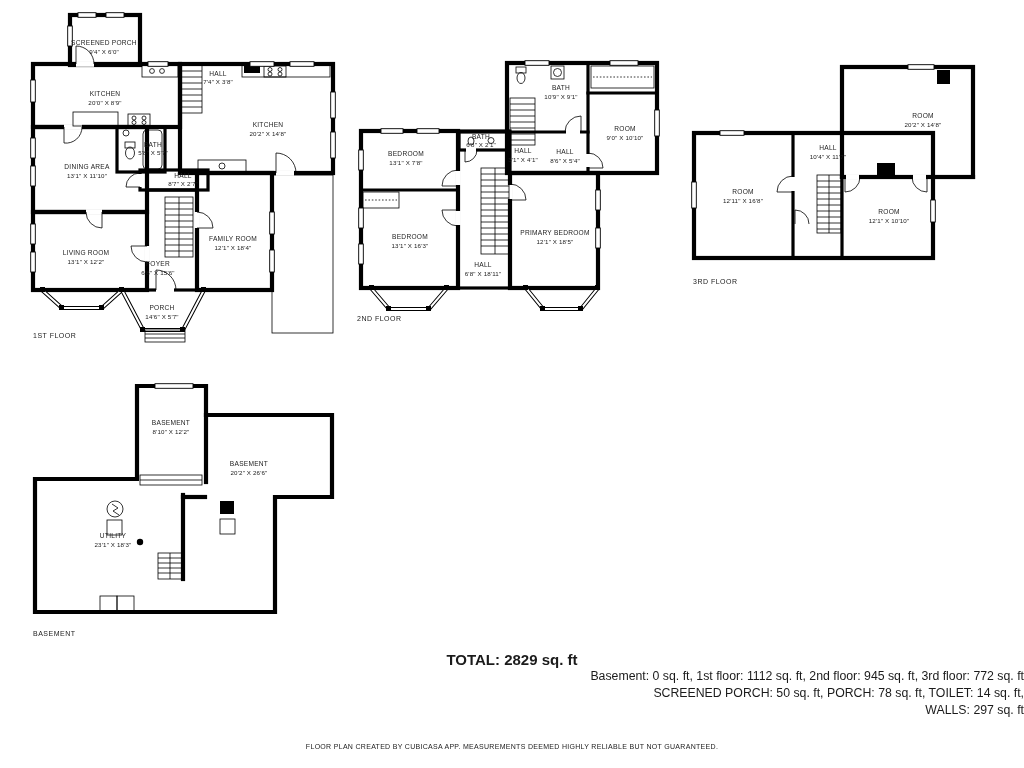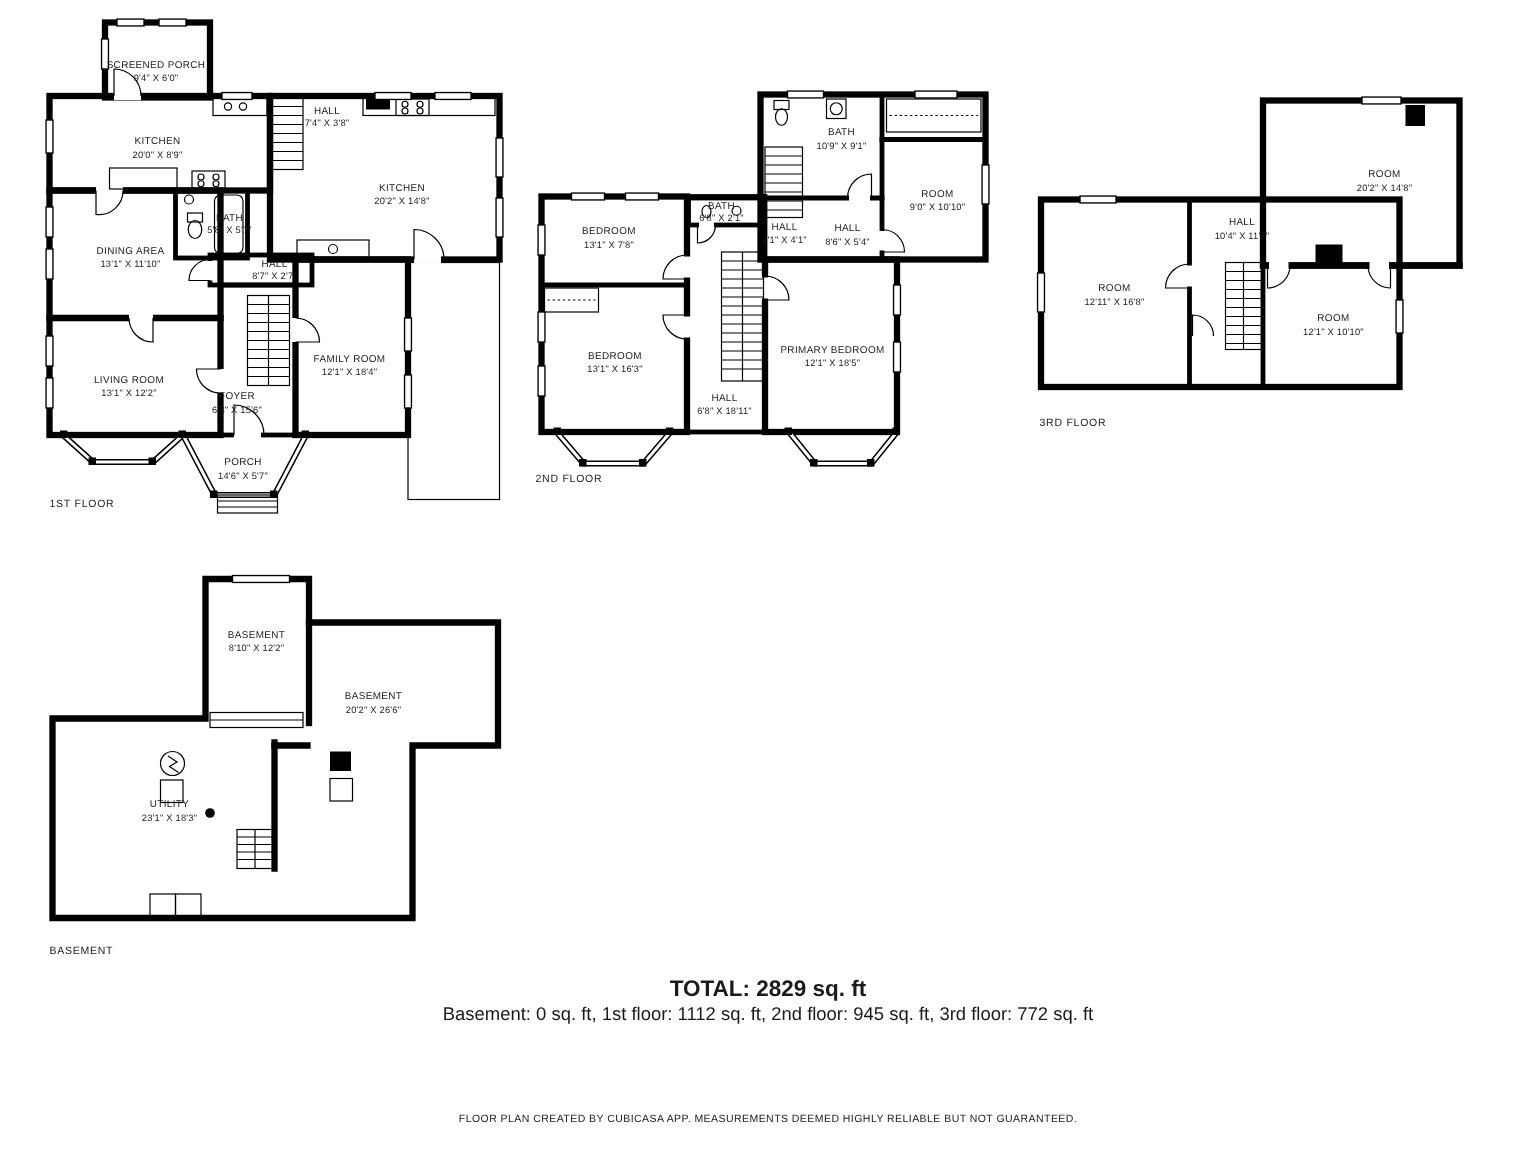--- a/index.html
+++ b/index.html
@@ -14,21 +14,21 @@
   .w3{stroke:#000;stroke-width:3.2;fill:none;stroke-linecap:square;}
   .thin{stroke:#000;stroke-width:.8;fill:none;}
   .win{fill:#fff;stroke:#000;stroke-width:.9;}
   .gap{stroke:#fff;stroke-width:5.6;fill:none;}
   .blk{fill:#000;stroke:none;}
   .dash{stroke:#000;stroke-width:.8;fill:none;stroke-dasharray:1.6 1.8;}
   .bayo{stroke:#000;stroke-width:4;fill:none;}
   .bayi{stroke:#fff;stroke-width:2;fill:none;}
   .summary{position:absolute;left:0;top:651px;width:1024px;text-align:center;color:#1b1b1b;}
   .summary .total{font-size:15px;font-weight:bold;line-height:17px;}
-  .summary .line{font-size:12.3px;line-height:17px;}
+  .summary .line{font-size:12.3px;line-height:17px;text-align:right;}
   .footer{position:absolute;left:0;top:743px;width:1024px;text-align:center;
           font-size:7px;letter-spacing:.3px;color:#1b1b1b;}
 </style>
 </head>
 <body>
 
 <div class="canvas">
 
   <svg style="left:30px;top:12px" width="322" height="340" viewBox="0 0 322 340">
     <g>
@@ -332,16 +332,18 @@
       <text class="rdims" x="221" y="93">20'2" X 26'6"</text>
       <text class="rname" x="85" y="156">UTILITY</text>
       <text class="rdims" x="85" y="165">23'1" X 18'3"</text>
     </g>
     <text class="flabel" x="5" y="254">BASEMENT</text>
   </svg>
 
   <div class="summary">
     <div class="total">TOTAL: 2829 sq. ft</div>
     <div class="line">Basement: 0 sq. ft, 1st floor: 1112 sq. ft, 2nd floor: 945 sq. ft, 3rd floor: 772 sq. ft</div>
+    <div class="line">SCREENED PORCH: 50 sq. ft, PORCH: 78 sq. ft, TOILET: 14 sq. ft,</div>
+    <div class="line">WALLS: 297 sq. ft</div>
   </div>
   <div class="footer">FLOOR PLAN CREATED BY CUBICASA APP. MEASUREMENTS DEEMED HIGHLY RELIABLE BUT NOT GUARANTEED.</div>
 
 </div>
 
 </body></html>

